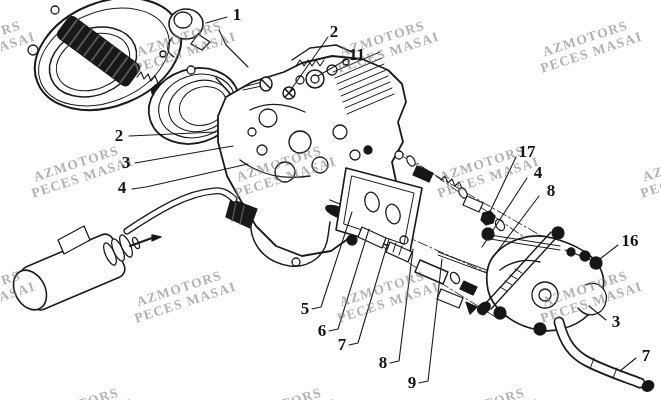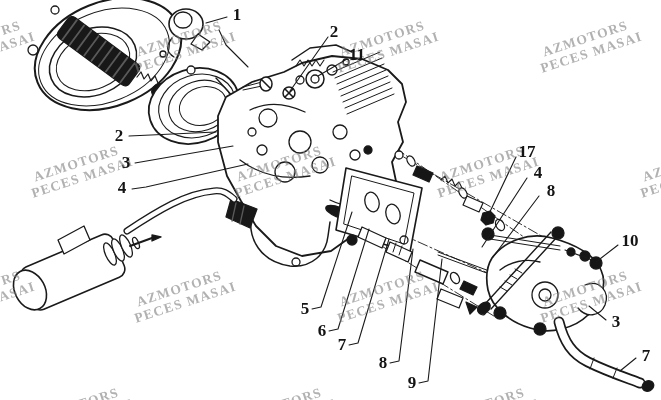--- a/index.html
+++ b/index.html
@@ -330,16 +330,16 @@
   <div class="callout" style="left:126px;top:163px">3</div>
   <div class="callout" style="left:122px;top:188px">4</div>
   <div class="callout" style="left:305px;top:309px">5</div>
   <div class="callout" style="left:322px;top:331px">6</div>
   <div class="callout" style="left:342px;top:345px">7</div>
   <div class="callout" style="left:383px;top:363px">8</div>
   <div class="callout" style="left:412px;top:383px">9</div>
   <div class="callout" style="left:527px;top:152px">17</div>
   <div class="callout" style="left:538px;top:173px">4</div>
   <div class="callout" style="left:551px;top:191px">8</div>
-  <div class="callout" style="left:630px;top:241px">10</div>
+  <div class="callout" style="left:630px;top:241px">16</div>
   <div class="callout" style="left:616px;top:322px">3</div>
   <div class="callout" style="left:646px;top:356px">7</div>
 </div>
 
 </body></html>

